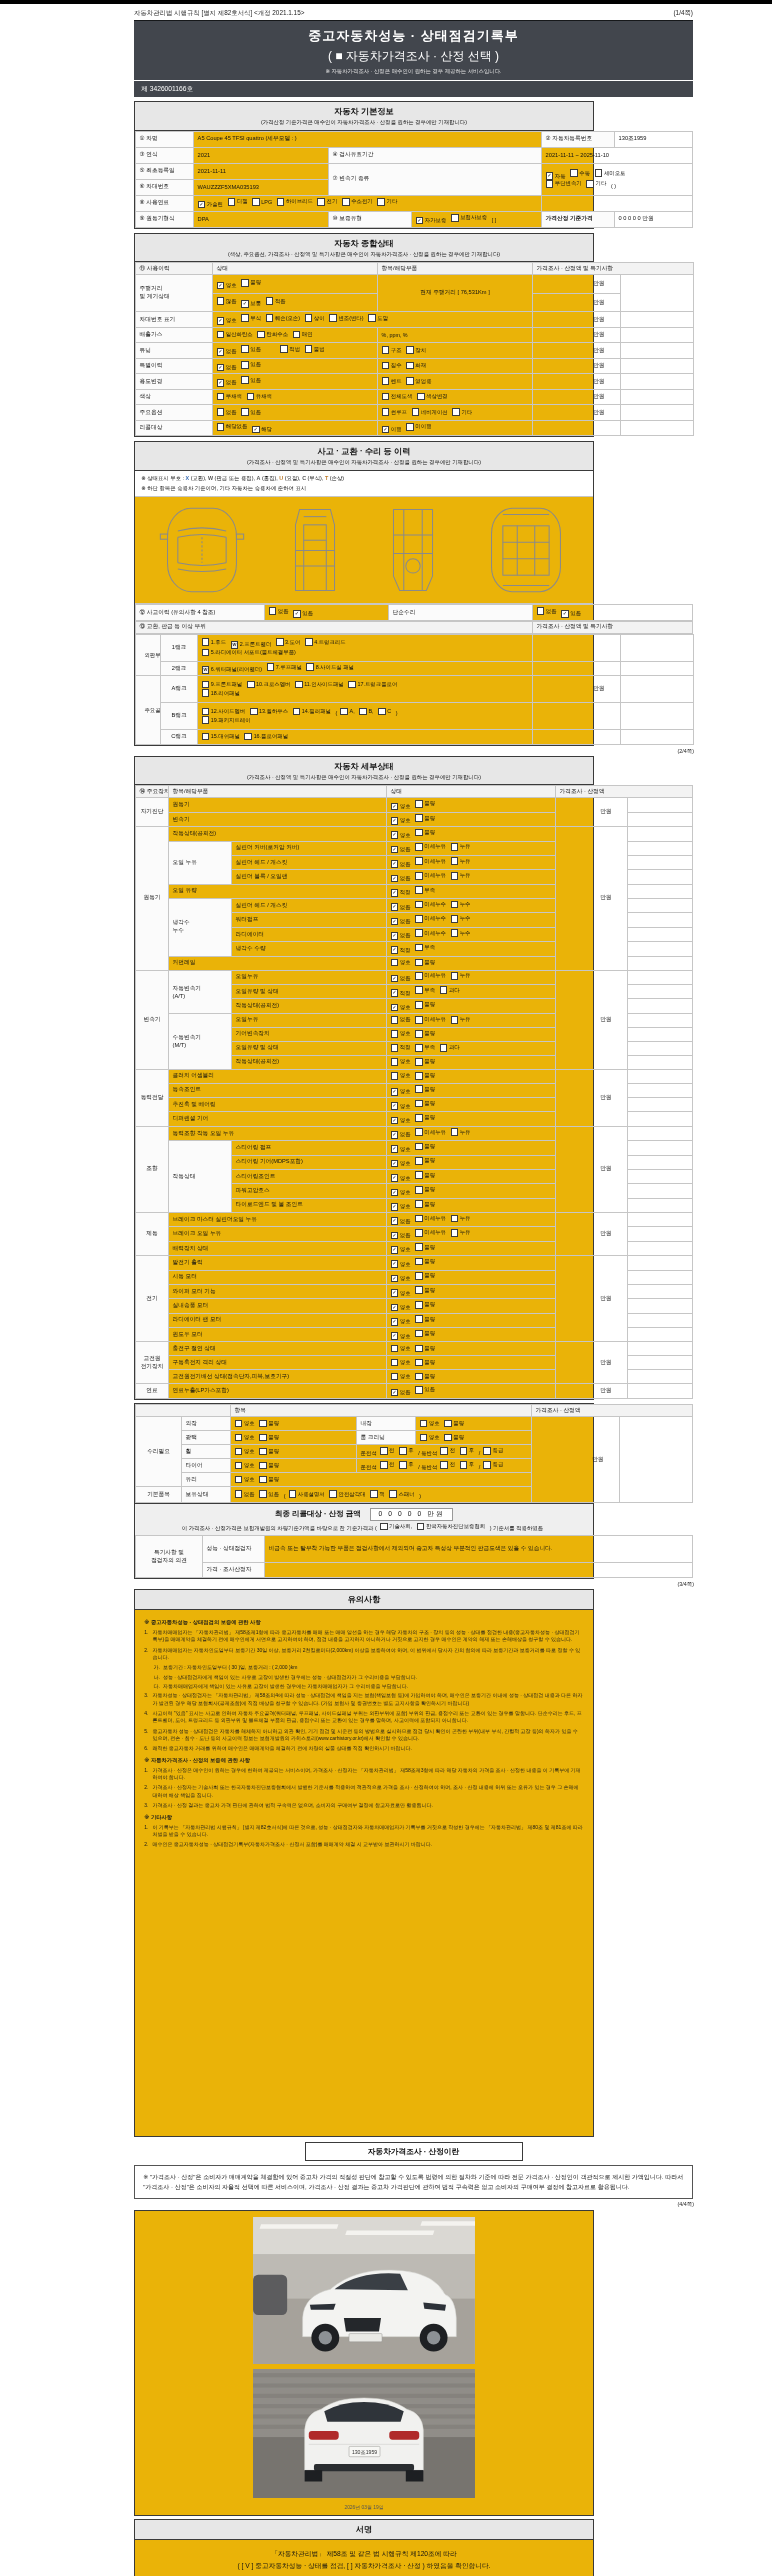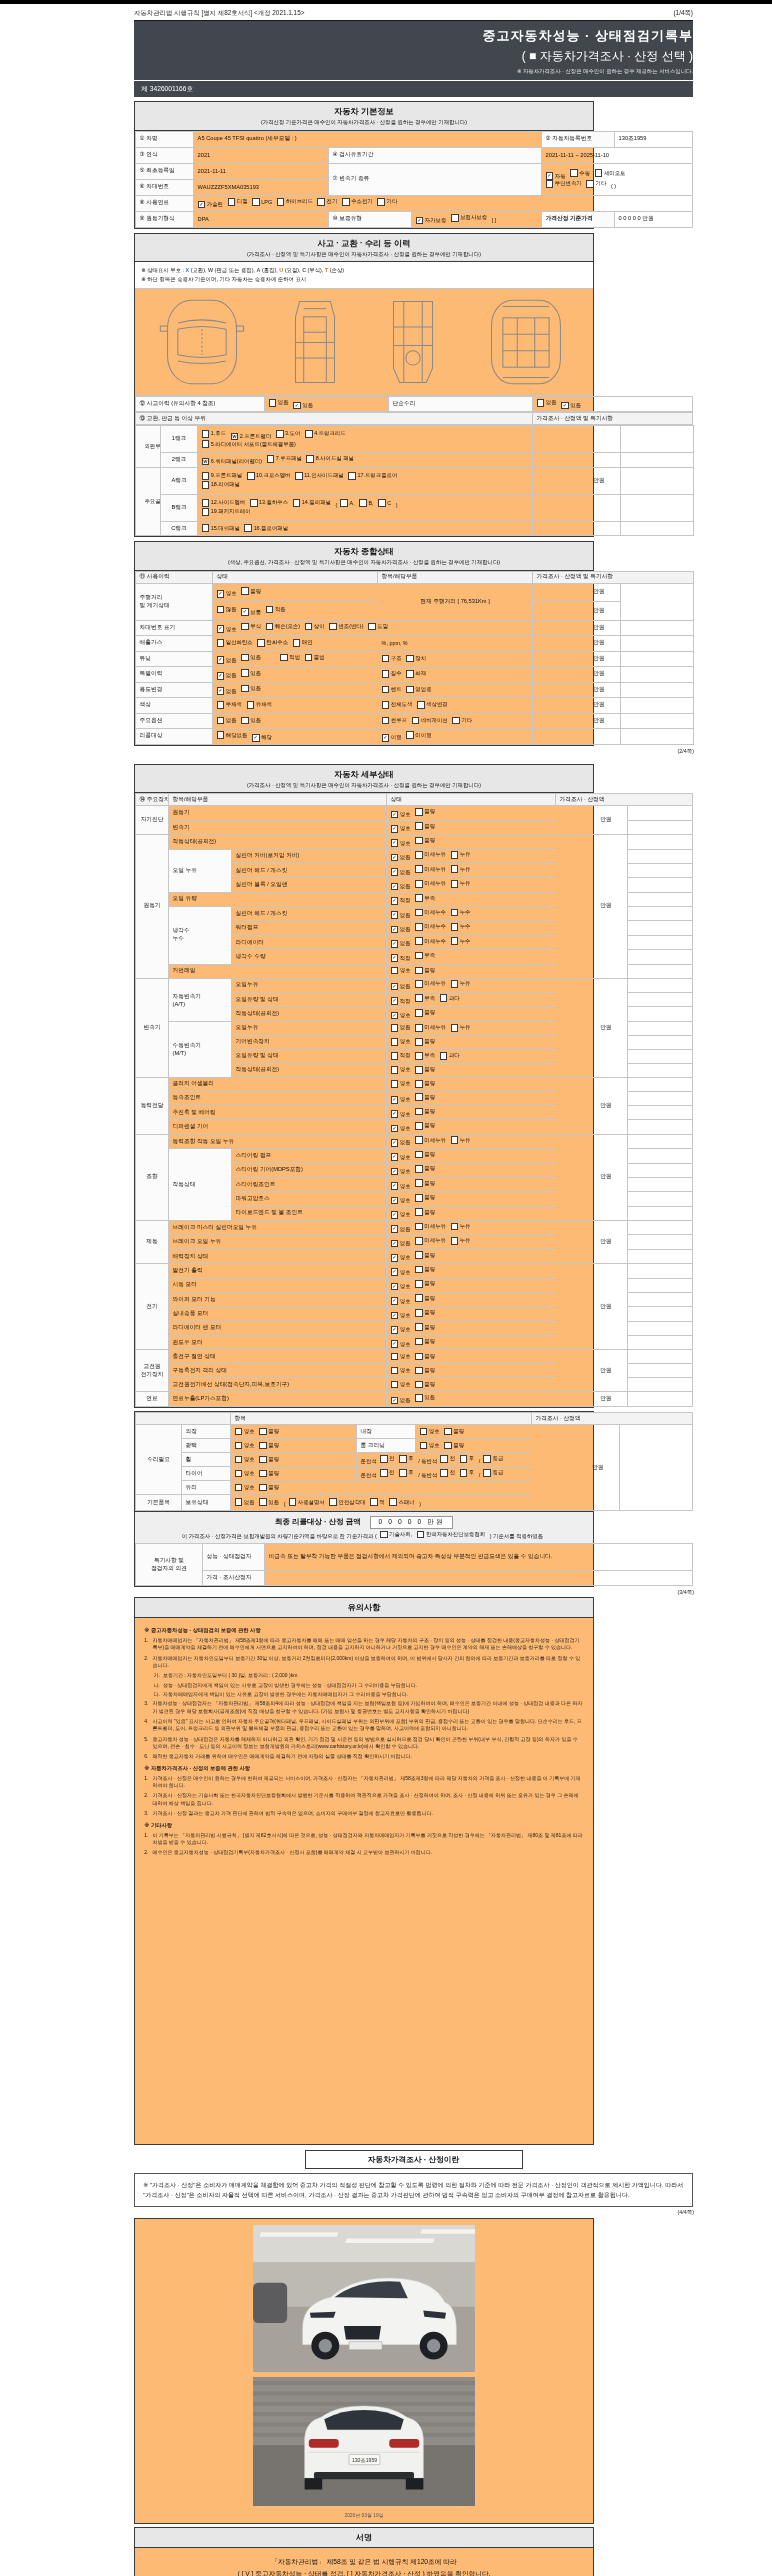--- a/index.html
+++ b/index.html
@@ -1,28 +1,28 @@
 <!DOCTYPE html>
 <html style="font-size:8.2px"><head>
 <meta charset="utf-8">
 <style>
   html,body{margin:0;padding:0;background:#fff;}
   .page{position:relative;width:773px;height:2576px;background:#fff;overflow:hidden;
         font-family:"Liberation Sans","DejaVu Sans",sans-serif;color:#111;}
   .topbar{height:3.6px;background:#000;}
   .refline{width:559px;margin:5.2px 0 2.1px 134px;display:flex;justify-content:space-between;
            font-size:6.4px;color:#222;}
-  .band{width:559px;margin-left:134px;background:#42464d;color:#fff;text-align:right;
+  .band{width:559px;margin-left:134px;background:#42464d;color:#fff;text-align:center;
         border-top:1px solid #16181a;box-sizing:border-box;}
   .band .t{font-size:13px;font-weight:bold;letter-spacing:1px;padding-top:5.7px;}
   .band .s{font-size:12px;padding-top:3.6px;}
   .band .n{font-size:5.4px;color:#e3e3e3;padding:2.6px 0 5.7px;}
   .docno{width:559px;margin-left:134px;background:#42464d;color:#fff;font-size:6.7px;
          padding:3.1px 7.2px 3.6px;border-top:1px solid #fff;box-sizing:border-box;}
-  .sec{width:460px;margin:3.6px 0 0 134px;border:1px solid #3a3a3a;box-sizing:border-box;background:#fdba74;}
+  .sec{width:460px;margin:3.6px 0 0 134px;border:1px solid #3a3a3a;box-sizing:border-box;background:#eab308;}
   .sec-h{background:#e7e7e7;text-align:center;padding:4.1px 0 3.6px;border-bottom:1px solid #3a3a3a;}
   .sec-h .t{font-size:8.2px;font-weight:bold;}
   .sec-h .n{font-size:5.4px;margin-top:2.1px;}
   table{width:100%;border-collapse:collapse;table-layout:fixed;}
   td,th{border:0.5px solid #c6c6c6;font-size:5.7px;padding:1.5px 3.6px;vertical-align:middle;
         overflow:hidden;white-space:nowrap;}
   th{background:#f3f3f3;font-weight:normal;text-align:left;}
   .lb{background:#fbfbfb;}
   .ct{text-align:center;}
   .price{text-align:right;padding-right:15.5px;font-size:5.7px;}
@@ -173,20 +173,236 @@
               <td class="lb" style="font-weight:bold">가격산정 기준가격</td>
               <td>0 0 0 0 0 만원</td>
             </tr>
 </tbody>
         </table>
       </div>
   </div>
 
   <div class="sec">
     <div class="sec-h">
+      <div class="t">자동차 종합상태</div>
+      <div class="n">(색상, 주요옵션, 가격조사 · 산정액 및 특기사항은 매수인이 자동차가격조사 · 산정을 원하는 경우에만 기재합니다)</div>
+    </div>
+    <div id="comp-table">
+        <table>
+          <colgroup>
+            <col style="width:77px">
+            <col style="width:165px">
+            <col style="width:155px">
+            <col style="width:88px">
+            <col style="width:73px">
+          </colgroup>
+<tbody>
+            <tr>
+              <th>⑪ 사용이력</th>
+              <th>상태</th>
+              <th>항목/해당부품</th>
+              <th colspan="2">가격조사 · 산정액 및 특기사항</th>
+            </tr>
+<tr style="height:18.5px">
+              <td class="lb pre" rowspan="2">주행거리
+및 계기상태</td>
+              <td><span class="opt">
+                  <i class="cb on">✓</i>
+                  <em>양호</em>
+                </span><span class="opt">
+                  <i class="cb"></i>
+                  <em>불량</em>
+                </span></td>
+              <td class="ct" rowspan="2">현재 주행거리 [ 76,531Km ]</td>
+              <td class="price">만원</td>
+              <td rowspan="2"></td>
+            </tr>
+<tr style="height:18.5px">
+              <td><span class="opt">
+                  <i class="cb"></i>
+                  <em>많음</em>
+                </span><span class="opt">
+                  <i class="cb on">✓</i>
+                  <em>보통</em>
+                </span><span class="opt">
+                  <i class="cb"></i>
+                  <em>적음</em>
+                </span></td>
+              <td class="price">만원</td>
+            </tr>
+            <tr style="height:15.5px">
+              <td class="lb">차대번호 표기</td>
+              <td colspan="2"><span class="opt">
+                  <i class="cb on">✓</i>
+                  <em>양호</em>
+                </span><span class="opt">
+                  <i class="cb"></i>
+                  <em>부식</em>
+                </span><span class="opt">
+                  <i class="cb"></i>
+                  <em>훼손(오손)</em>
+                </span><span class="opt">
+                  <i class="cb"></i>
+                  <em>상이</em>
+                </span><span class="opt">
+                  <i class="cb"></i>
+                  <em>변조(변타)</em>
+                </span><span class="opt">
+                  <i class="cb"></i>
+                  <em>도말</em>
+                </span></td>
+              <td class="price">만원</td>
+              <td></td>
+            </tr>
+            <tr style="height:15.5px">
+              <td class="lb">배출가스</td>
+              <td><span class="opt">
+                  <i class="cb"></i>
+                  <em>일산화탄소</em>
+                </span><span class="opt">
+                  <i class="cb"></i>
+                  <em>탄화수소</em>
+                </span><span class="opt">
+                  <i class="cb"></i>
+                  <em>매연</em>
+                </span></td>
+              <td><span class="tx">%,          ppm,          %</span></td>
+              <td class="price">만원</td>
+              <td></td>
+            </tr>
+            <tr style="height:15.5px">
+              <td class="lb">튜닝</td>
+              <td><span class="opt">
+                  <i class="cb on">✓</i>
+                  <em>없음</em>
+                </span><span class="opt">
+                  <i class="cb"></i>
+                  <em>있음</em>
+                </span><span class="sp"></span><span class="opt">
+                  <i class="cb"></i>
+                  <em>적법</em>
+                </span><span class="opt">
+                  <i class="cb"></i>
+                  <em>불법</em>
+                </span></td>
+              <td><span class="opt">
+                  <i class="cb"></i>
+                  <em>구조</em>
+                </span><span class="opt">
+                  <i class="cb"></i>
+                  <em>장치</em>
+                </span></td>
+              <td class="price">만원</td>
+              <td></td>
+            </tr>
+            <tr style="height:15.5px">
+              <td class="lb">특별이력</td>
+              <td><span class="opt">
+                  <i class="cb on">✓</i>
+                  <em>없음</em>
+                </span><span class="opt">
+                  <i class="cb"></i>
+                  <em>있음</em>
+                </span></td>
+              <td><span class="opt">
+                  <i class="cb"></i>
+                  <em>침수</em>
+                </span><span class="opt">
+                  <i class="cb"></i>
+                  <em>화재</em>
+                </span></td>
+              <td class="price">만원</td>
+              <td></td>
+            </tr>
+            <tr style="height:15.5px">
+              <td class="lb">용도변경</td>
+              <td><span class="opt">
+                  <i class="cb on">✓</i>
+                  <em>없음</em>
+                </span><span class="opt">
+                  <i class="cb"></i>
+                  <em>있음</em>
+                </span></td>
+              <td><span class="opt">
+                  <i class="cb"></i>
+                  <em>렌트</em>
+                </span><span class="opt">
+                  <i class="cb"></i>
+                  <em>영업용</em>
+                </span></td>
+              <td class="price">만원</td>
+              <td></td>
+            </tr>
+            <tr style="height:15.5px">
+              <td class="lb">색상</td>
+              <td><span class="opt">
+                  <i class="cb"></i>
+                  <em>무채색</em>
+                </span><span class="opt">
+                  <i class="cb"></i>
+                  <em>유채색</em>
+                </span></td>
+              <td><span class="opt">
+                  <i class="cb"></i>
+                  <em>전체도색</em>
+                </span><span class="opt">
+                  <i class="cb"></i>
+                  <em>색상변경</em>
+                </span></td>
+              <td class="price">만원</td>
+              <td></td>
+            </tr>
+            <tr style="height:15.5px">
+              <td class="lb">주요옵션</td>
+              <td><span class="opt">
+                  <i class="cb"></i>
+                  <em>없음</em>
+                </span><span class="opt">
+                  <i class="cb"></i>
+                  <em>있음</em>
+                </span></td>
+              <td><span class="opt">
+                  <i class="cb"></i>
+                  <em>썬루프</em>
+                </span><span class="opt">
+                  <i class="cb"></i>
+                  <em>네비게이션</em>
+                </span><span class="opt">
+                  <i class="cb"></i>
+                  <em>기타</em>
+                </span></td>
+              <td class="price">만원</td>
+              <td></td>
+            </tr>
+            <tr style="height:15.5px">
+              <td class="lb">리콜대상</td>
+              <td><span class="opt">
+                  <i class="cb"></i>
+                  <em>해당없음</em>
+                </span><span class="opt">
+                  <i class="cb on">✓</i>
+                  <em>해당</em>
+                </span></td>
+              <td><span class="opt">
+                  <i class="cb on">✓</i>
+                  <em>이행</em>
+                </span><span class="opt">
+                  <i class="cb"></i>
+                  <em>미이행</em>
+                </span></td>
+              <td class="price"></td>
+              <td></td>
+            </tr>
+          </tbody>
+        </table>
+      </div>
+  </div>
+
+  <div class="sec">
+    <div class="sec-h">
       <div class="t">사고 · 교환 · 수리 등 이력</div>
       <div class="n">(가격조사 · 산정액 및 특기사항은 매수인이 자동차가격조사 · 산정을 원하는 경우에만 기재합니다)</div>
     </div>
     <div class="legendbox">
       <div id="legend-line1"><span>※ 상태표시 부호 : </span><b style="color:#3a6db5">X</b><span> (교환), </span><b style="color:#555555">W</b><span> (판금 또는 용접), </span><b style="color:#555555">A</b><span> (흠집), </span><b style="color:#bf7c2a">U</b><span> (요철), </span><b style="color:#555555">C</b><span> (부식), </span><b style="color:#bf7c2a">T</b><span> (손상)</span></div>
       <div>※ 하단 항목은 승용차 기준이며, 기타 자동차는 승용차에 준하여 표시</div>
     </div>
     <div class="diag">
       <svg width="108" height="92" viewBox="0 0 210 178" fill="none" stroke="#8a8a8a" stroke-width="2">
         <rect x="38" y="8" width="134" height="162" rx="46" ry="54"></rect>
@@ -377,239 +593,23 @@
                   <i class="cb"></i>
                   <em>16.플로어패널</em>
                 </span></td>
               <td class="price"></td>
               <td></td>
             </tr>
           </tbody>
         </table>
       </div>
   </div>
-
-  <div class="sec">
-    <div class="sec-h">
-      <div class="t">자동차 종합상태</div>
-      <div class="n">(색상, 주요옵션, 가격조사 · 산정액 및 특기사항은 매수인이 자동차가격조사 · 산정을 원하는 경우에만 기재합니다)</div>
-    </div>
-    <div id="comp-table">
-        <table>
-          <colgroup>
-            <col style="width:77px">
-            <col style="width:165px">
-            <col style="width:155px">
-            <col style="width:88px">
-            <col style="width:73px">
-          </colgroup>
-<tbody>
-            <tr>
-              <th>⑪ 사용이력</th>
-              <th>상태</th>
-              <th>항목/해당부품</th>
-              <th colspan="2">가격조사 · 산정액 및 특기사항</th>
-            </tr>
-<tr style="height:18.5px">
-              <td class="lb pre" rowspan="2">주행거리
-및 계기상태</td>
-              <td><span class="opt">
-                  <i class="cb on">✓</i>
-                  <em>양호</em>
-                </span><span class="opt">
-                  <i class="cb"></i>
-                  <em>불량</em>
-                </span></td>
-              <td class="ct" rowspan="2">현재 주행거리 [ 76,531Km ]</td>
-              <td class="price">만원</td>
-              <td rowspan="2"></td>
-            </tr>
-<tr style="height:18.5px">
-              <td><span class="opt">
-                  <i class="cb"></i>
-                  <em>많음</em>
-                </span><span class="opt">
-                  <i class="cb on">✓</i>
-                  <em>보통</em>
-                </span><span class="opt">
-                  <i class="cb"></i>
-                  <em>적음</em>
-                </span></td>
-              <td class="price">만원</td>
-            </tr>
-            <tr style="height:15.5px">
-              <td class="lb">차대번호 표기</td>
-              <td colspan="2"><span class="opt">
-                  <i class="cb on">✓</i>
-                  <em>양호</em>
-                </span><span class="opt">
-                  <i class="cb"></i>
-                  <em>부식</em>
-                </span><span class="opt">
-                  <i class="cb"></i>
-                  <em>훼손(오손)</em>
-                </span><span class="opt">
-                  <i class="cb"></i>
-                  <em>상이</em>
-                </span><span class="opt">
-                  <i class="cb"></i>
-                  <em>변조(변타)</em>
-                </span><span class="opt">
-                  <i class="cb"></i>
-                  <em>도말</em>
-                </span></td>
-              <td class="price">만원</td>
-              <td></td>
-            </tr>
-            <tr style="height:15.5px">
-              <td class="lb">배출가스</td>
-              <td><span class="opt">
-                  <i class="cb"></i>
-                  <em>일산화탄소</em>
-                </span><span class="opt">
-                  <i class="cb"></i>
-                  <em>탄화수소</em>
-                </span><span class="opt">
-                  <i class="cb"></i>
-                  <em>매연</em>
-                </span></td>
-              <td><span class="tx">%,          ppm,          %</span></td>
-              <td class="price">만원</td>
-              <td></td>
-            </tr>
-            <tr style="height:15.5px">
-              <td class="lb">튜닝</td>
-              <td><span class="opt">
-                  <i class="cb on">✓</i>
-                  <em>없음</em>
-                </span><span class="opt">
-                  <i class="cb"></i>
-                  <em>있음</em>
-                </span><span class="sp"></span><span class="opt">
-                  <i class="cb"></i>
-                  <em>적법</em>
-                </span><span class="opt">
-                  <i class="cb"></i>
-                  <em>불법</em>
-                </span></td>
-              <td><span class="opt">
-                  <i class="cb"></i>
-                  <em>구조</em>
-                </span><span class="opt">
-                  <i class="cb"></i>
-                  <em>장치</em>
-                </span></td>
-              <td class="price">만원</td>
-              <td></td>
-            </tr>
-            <tr style="height:15.5px">
-              <td class="lb">특별이력</td>
-              <td><span class="opt">
-                  <i class="cb on">✓</i>
-                  <em>없음</em>
-                </span><span class="opt">
-                  <i class="cb"></i>
-                  <em>있음</em>
-                </span></td>
-              <td><span class="opt">
-                  <i class="cb"></i>
-                  <em>침수</em>
-                </span><span class="opt">
-                  <i class="cb"></i>
-                  <em>화재</em>
-                </span></td>
-              <td class="price">만원</td>
-              <td></td>
-            </tr>
-            <tr style="height:15.5px">
-              <td class="lb">용도변경</td>
-              <td><span class="opt">
-                  <i class="cb on">✓</i>
-                  <em>없음</em>
-                </span><span class="opt">
-                  <i class="cb"></i>
-                  <em>있음</em>
-                </span></td>
-              <td><span class="opt">
-                  <i class="cb"></i>
-                  <em>렌트</em>
-                </span><span class="opt">
-                  <i class="cb"></i>
-                  <em>영업용</em>
-                </span></td>
-              <td class="price">만원</td>
-              <td></td>
-            </tr>
-            <tr style="height:15.5px">
-              <td class="lb">색상</td>
-              <td><span class="opt">
-                  <i class="cb"></i>
-                  <em>무채색</em>
-                </span><span class="opt">
-                  <i class="cb"></i>
-                  <em>유채색</em>
-                </span></td>
-              <td><span class="opt">
-                  <i class="cb"></i>
-                  <em>전체도색</em>
-                </span><span class="opt">
-                  <i class="cb"></i>
-                  <em>색상변경</em>
-                </span></td>
-              <td class="price">만원</td>
-              <td></td>
-            </tr>
-            <tr style="height:15.5px">
-              <td class="lb">주요옵션</td>
-              <td><span class="opt">
-                  <i class="cb"></i>
-                  <em>없음</em>
-                </span><span class="opt">
-                  <i class="cb"></i>
-                  <em>있음</em>
-                </span></td>
-              <td><span class="opt">
-                  <i class="cb"></i>
-                  <em>썬루프</em>
-                </span><span class="opt">
-                  <i class="cb"></i>
-                  <em>네비게이션</em>
-                </span><span class="opt">
-                  <i class="cb"></i>
-                  <em>기타</em>
-                </span></td>
-              <td class="price">만원</td>
-              <td></td>
-            </tr>
-            <tr style="height:15.5px">
-              <td class="lb">리콜대상</td>
-              <td><span class="opt">
-                  <i class="cb"></i>
-                  <em>해당없음</em>
-                </span><span class="opt">
-                  <i class="cb on">✓</i>
-                  <em>해당</em>
-                </span></td>
-              <td><span class="opt">
-                  <i class="cb on">✓</i>
-                  <em>이행</em>
-                </span><span class="opt">
-                  <i class="cb"></i>
-                  <em>미이행</em>
-                </span></td>
-              <td class="price"></td>
-              <td></td>
-            </tr>
-          </tbody>
-        </table>
-      </div>
-  </div>
   <div class="marker">(2/4쪽)</div>
 
-  <div class="sec" style="margin-top:9px">
+  <div class="sec" style="margin-top:1px">
     <div class="sec-h">
       <div class="t">자동차 세부상태</div>
       <div class="n">(가격조사 · 산정액 및 특기사항은 매수인이 자동차가격조사 · 산정을 원하는 경우에만 기재합니다)</div>
     </div>
     <div id="detail-table">
         <table>
           <colgroup>
             <col style="width:33px">
             <col style="width:63px">
             <col style="width:155px">

